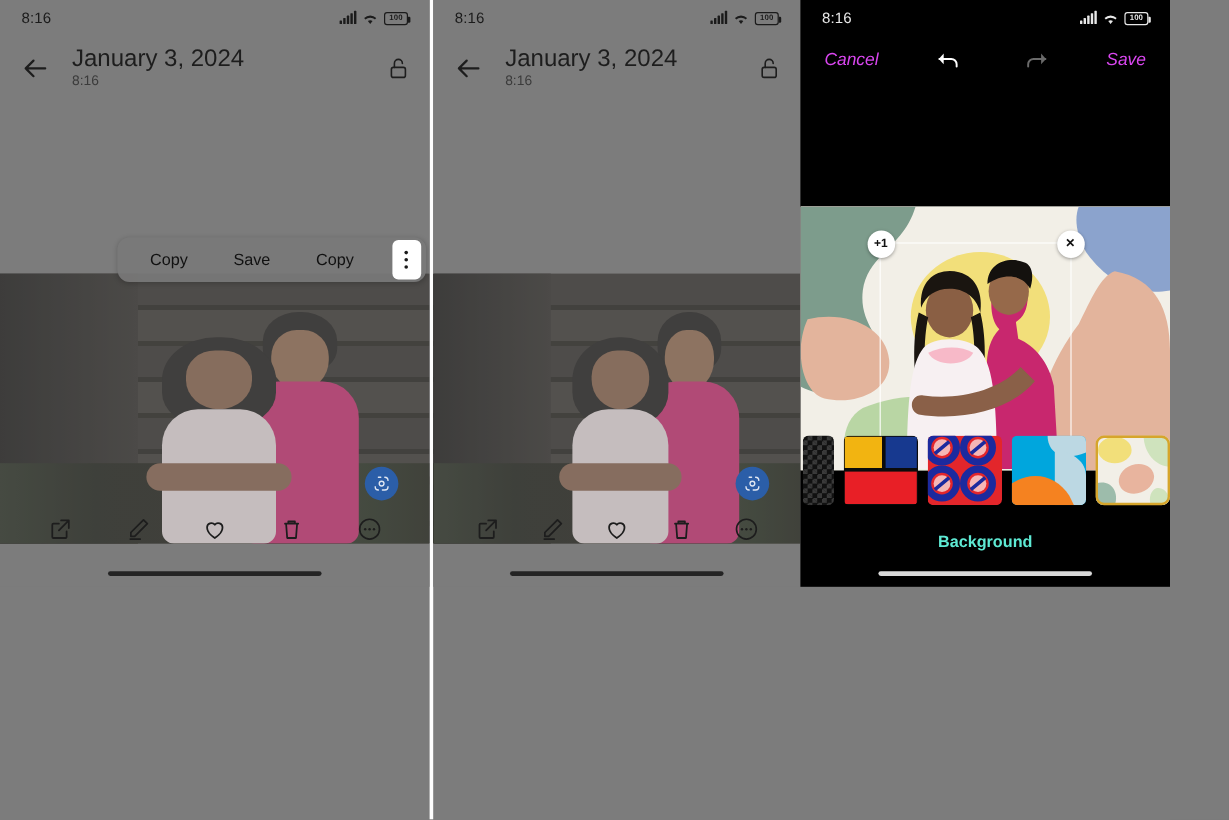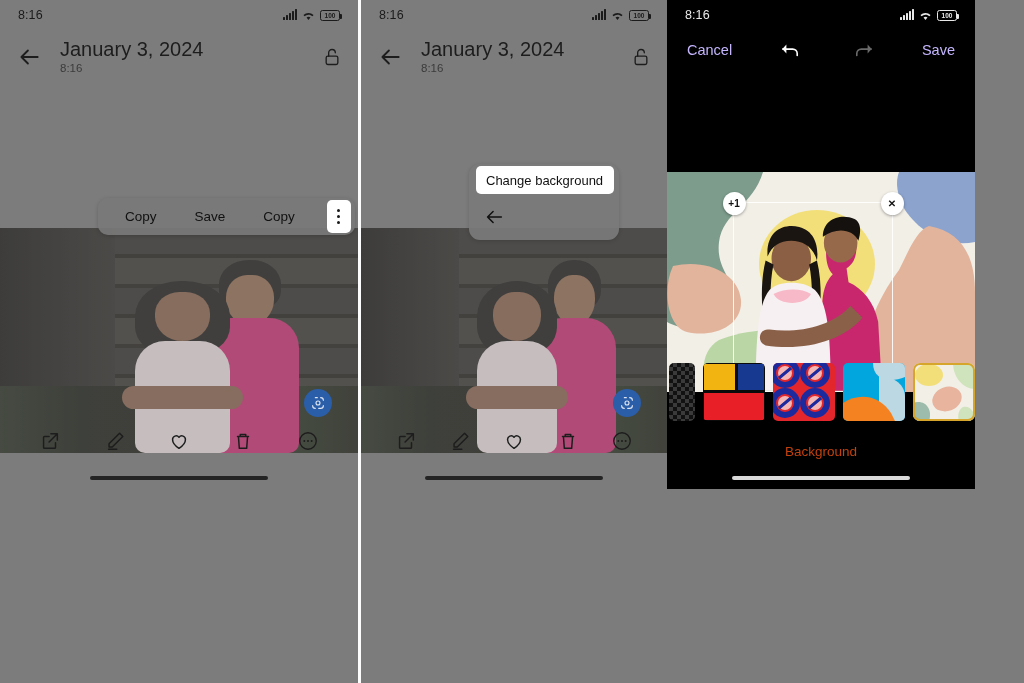--- a/index.html
+++ b/index.html
@@ -128,21 +128,21 @@
   .btoolbar .tb-icon { width:22px; height:22px; }
   .homebar {
     position:absolute; bottom:9px; left:50%; transform:translateX(-50%);
     width:178px; height:4px; border-radius:3px; background:#242424;
   }
   .homebar.light-bar { background:#d9d9d9; }
 
   
   .ed-top { position:absolute; top:34px; left:0; right:0; height:32px;
     display:flex; align-items:center; padding:0 20px; }
-  .ed-cancel, .ed-save { font-size:14.5px; color:#c4b5fd; }
+  .ed-cancel, .ed-save { font-size:14.5px; color:#d946ef;font-style:italic; }
   .ed-mid { flex:1 1 auto; display:flex; align-items:center; justify-content:center; gap:52px; }
   .undo-ic, .redo-ic { width:22px; height:18px; }
 
   .canvas {
     position:absolute; left:0; top:172px; width:308px; height:220px; overflow:hidden;
     background:#f2efe7;
   }
   .blob { position:absolute; }
 
   .crop-frame {
@@ -164,21 +164,21 @@
 
   
   .thumbs {
     position:absolute; left:0; right:0; bottom:66px; height:62px;
     display:flex; align-items:center; gap:8px; padding-left:6px;
   }
   .thumb { width:62px; height:58px; border-radius:5px; overflow:hidden;
     flex:0 0 auto; position:relative; }
   .thumb.selected { outline:2.2px solid #d6a52b; outline-offset:-2px; border-radius:7px; }
   .ed-label { position:absolute; bottom:30px; left:0; right:0; text-align:center;
-    color:#c2410c; font-size:13.5px; }
+    color:#5eead4; font-size:13.5px;font-weight:bold; }
 
   .checker {
     background-image:
       linear-gradient(45deg,#3a3a3a 25%,transparent 25%,transparent 75%,#3a3a3a 75%),
       linear-gradient(45deg,#3a3a3a 25%,transparent 25%,transparent 75%,#3a3a3a 75%);
     background-size:8px 8px; background-position:0 0,4px 4px; background-color:#111;
   }
 </style>
 </head>
 <body>
@@ -354,28 +354,20 @@
         <div class="kid kid-girl">
           <div class="hair" style="left:6%;top:2%;width:88%;height:42%;"></div>
           <div class="face" style="left:24%;top:8%;width:52%;height:28%;"></div>
           <div class="torso girl" style="left:6%;top:36%;width:88%;height:64%;"></div>
           <div class="arm" style="left:-6%;top:62%;width:112%;height:13%;"></div>
         </div>
       </div>
       <div class="photo-scrim"></div>
     </div>
 
-    <div class="menu2">
-      <div class="menu2-item">Change background</div>
-      <span class="menu2-back">
-        <svg viewBox="0 0 24 24" width="22" height="22">
-            <path d="M20 12H5M11 6l-6 6 6 6" stroke="#111" stroke-width="1.7" fill="none" stroke-linecap="round" stroke-linejoin="round"></path>
-          </svg>
-      </span>
-    </div>
 
     <div class="fab">
       <svg viewBox="0 0 24 24" width="16" height="16">
           <path d="M8 4h3M16 4h0a4 4 0 014 4v0M4 16v0a4 4 0 004 4h0M20 16v0a4 4 0 01-4 4h-3" stroke="#dfe6f2" stroke-width="1.7" fill="none" stroke-linecap="round"></path>
           <circle cx="12" cy="12" r="3" stroke="#dfe6f2" stroke-width="1.7" fill="none"></circle>
         </svg>
     </div>
 
     <div class="btoolbar">
       <span class="tb-icon">

